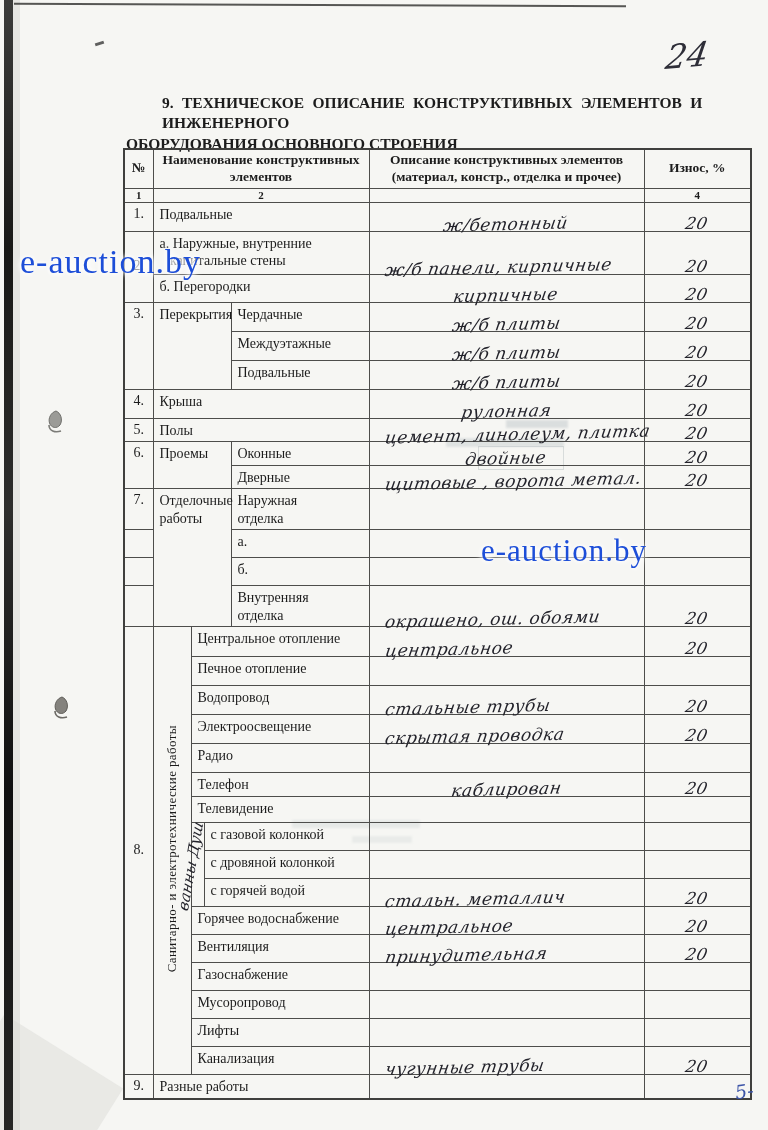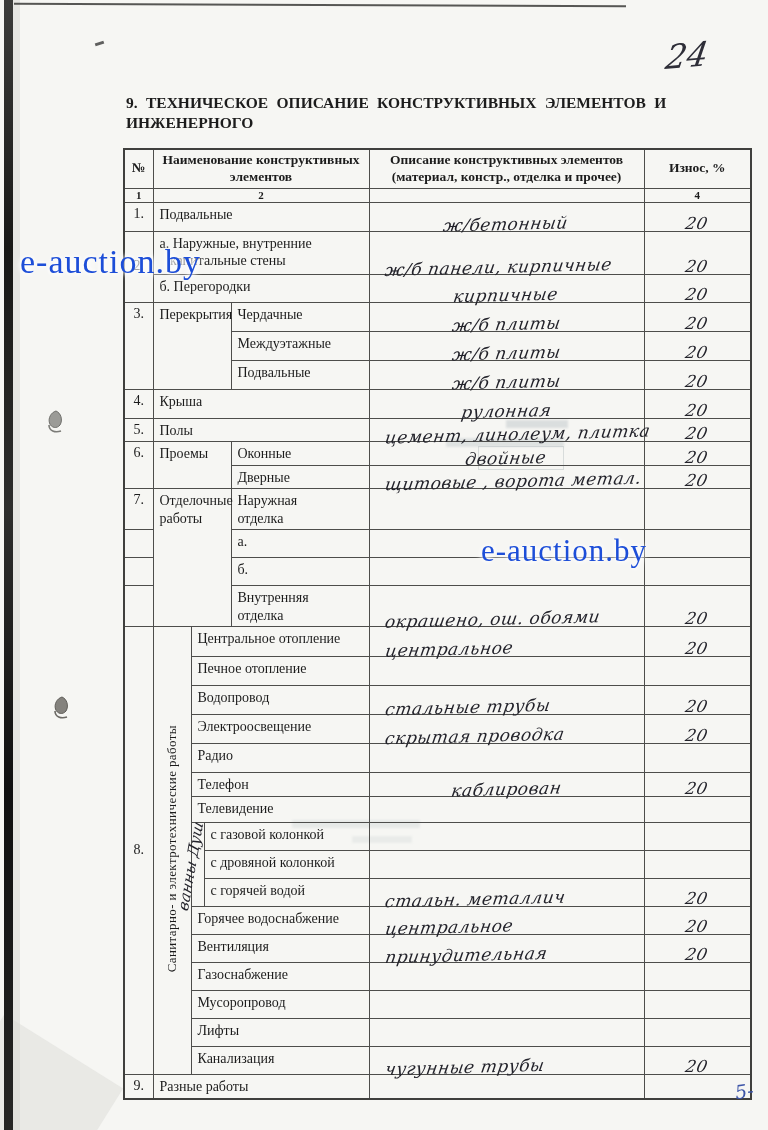--- a/index.html
+++ b/index.html
@@ -25,21 +25,21 @@
     text-shadow:0 0 5px #ffffff,0 0 9px #ffffff,1px 1px 7px #ffffff;z-index:6;white-space:nowrap;}
   #wm-left{left:20px;top:243px;font-size:34px;}
   #wm-right{left:481px;top:533px;font-size:31px;}
   
   .hwnote{position:absolute;font-family:"DejaVu Serif",serif;font-style:italic;z-index:5;}
   #note-24{left:666px;top:36px;font-size:33px;color:#2e2e38;transform:rotate(-5deg) skewX(-14deg);}
   #note-5{left:735px;top:1080px;font-size:19px;color:#3d55a8;transform:rotate(-8deg);}
   
   #title{position:absolute;left:126px;top:93px;width:638px;font-weight:bold;font-size:15.5px;
     line-height:1.32;z-index:3;}
-  #title .l1{word-spacing:4.5px;}
+  #title .l1{word-spacing:4.5px;margin-left:36px;}
   
   #tbl-wrap{position:absolute;left:123px;top:148px;z-index:3;}
   table{border-collapse:collapse;table-layout:fixed;width:627px;background:transparent;}
   td,th{border:1px solid #4d4d4b;padding:1px 3px;font-size:14px;overflow:visible;
     font-family:"Liberation Serif",serif;}
   table{border:2px solid #3f3f3d;}
   thead th{font-weight:bold;font-size:13.5px;text-align:center;vertical-align:middle;line-height:1.25;padding:2px;}
   tr.numline td{font-size:11px;text-align:center;padding:0;line-height:1.1;font-weight:bold;}
   td.num{text-align:center;vertical-align:top;padding-top:3px;}
   td.num.mid{vertical-align:middle;padding-top:0;}
@@ -85,20 +85,21 @@
   <div class="stampbar" style="left:352px;top:836px;width:60px;height:7px;opacity:.18;"></div>
 
   <div class="wm" id="wm-left">e-auction.by</div>
   <div class="wm" id="wm-right">e-auction.by</div>
 
   <div class="hwnote" id="note-24">24</div>
   <div class="hwnote" id="note-5">5-</div>
 
   <div id="title">
     <div class="l1">9. ТЕХНИЧЕСКОЕ ОПИСАНИЕ КОНСТРУКТИВНЫХ ЭЛЕМЕНТОВ И ИНЖЕНЕРНОГО</div>
+    <div class="l2">ОБОРУДОВАНИЯ ОСНОВНОГО СТРОЕНИЯ</div>
   </div>
 
   <div id="tbl-wrap">
     <table>
       <colgroup>
         <col style="width:29px">
           <col style="width:38px">
           <col style="width:13px">
         <col style="width:27px">
           <col style="width:138px">

